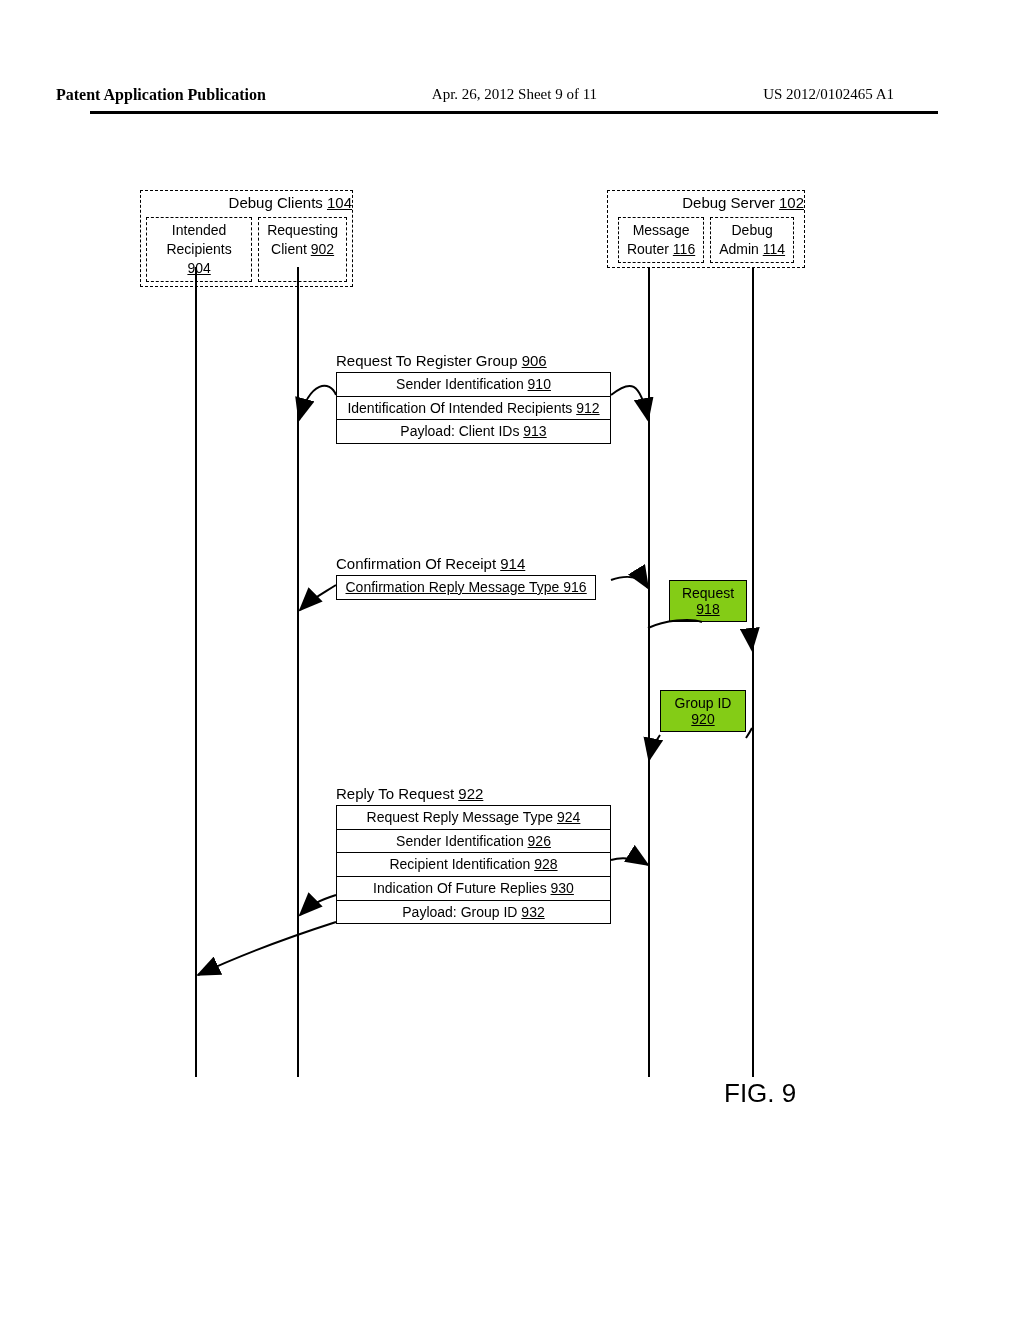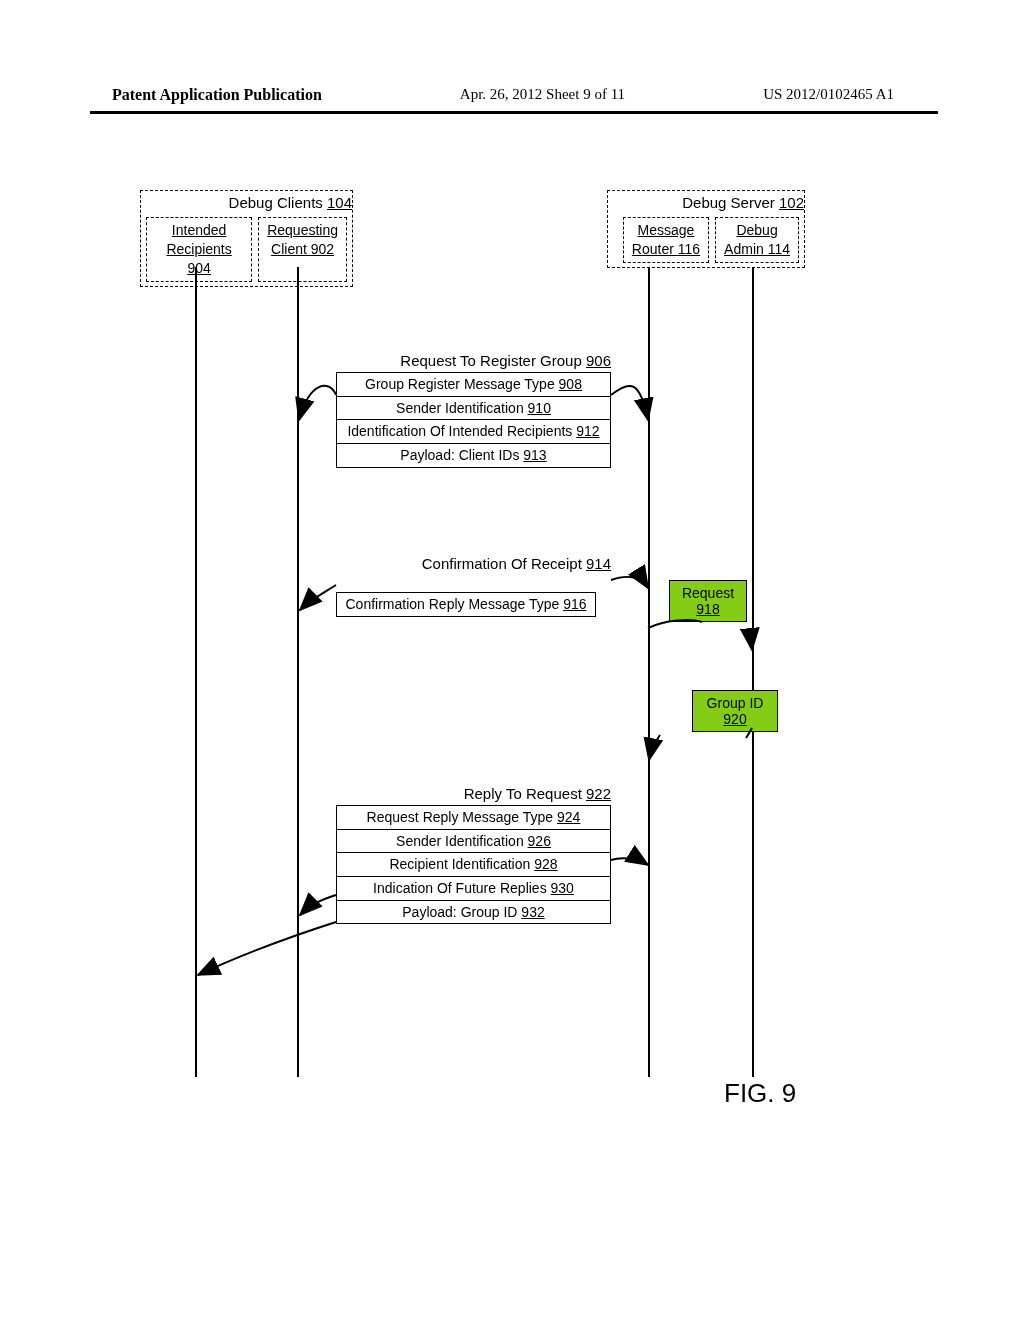--- a/index.html
+++ b/index.html
@@ -2,45 +2,45 @@
 <html><head>
 <meta charset="utf-8">
 <style>
   * { box-sizing: border-box; margin: 0; padding: 0; }
   body { font-family: Arial, Helvetica, sans-serif; background: #fff; color: #000; }
   .page {
     width: 1024px; height: 1320px; position: relative; margin: 0 auto; background: #fff;
   }
   .hdr {
     position: absolute; top: 86px; left: 0; width: 100%; height: 22px;
-    display: flex; justify-content: space-between; padding: 0 130px 0 112px;
+    display: flex; justify-content: space-between; padding: 0 130px 0 56px;
     font-family: "Times New Roman", Times, serif;
   }
   .hdr-l { font-weight: bold; font-size: 16px; }
   .hdr-c { font-size: 15px; }
   .hdr-r { font-size: 15px; }
   .hdr-rule { position: absolute; top: 111px; left: 90px; width: 848px; height: 3px; background: #000; }
 
   .diagram-area { position: absolute; left: 0; top: 180px; width: 1024px; height: 950px; }
 
   .dashed-group {
     position: absolute; border: 1.5px dashed #000; background: transparent;
   }
-  .dashed-row { display: flex; gap: 6px; justify-content: flex-end; padding: 4px 5px; text-decoration: underline; }
+  .dashed-row { display: flex; gap: 6px; justify-content: center; padding: 4px 5px; }
   .dashed-inner { border: 1.5px dashed #000; padding: 3px 8px; text-align: center; font-size: 14px; line-height: 1.35; }
 
   .group-title { text-align: right; font-size: 15px; margin: 3px 0 2px; }
 
   .lifeline { position: absolute; width: 2px; background: #000; }
 
   .msg-box {
     position: absolute; border: 1.5px solid #000; background: #fff;
     text-align: center; font-size: 14px; line-height: 1.05;
   }
-  .msg-title { text-align: right; font-size: 15px; margin-bottom: 2px; }
+  .msg-title { text-align: left; font-size: 15px; margin-bottom: 2px; }
   .msg-row { border-top: 1.5px solid #000; padding: 4px 6px; }
   .msg-row:first-child { border-top: none; padding: 4px 6px; }
 
   .small-box {
     position: absolute; border: 1.5px solid #000; background: #84cc16;
     text-align: center; font-size: 14px; padding: 4px 8px;
   }
 
   svg.arrows { position: absolute; left: 0; top: 0; width: 1024px; height: 950px; pointer-events: none; }
 
@@ -96,39 +96,38 @@
 
     <div class="lifeline" style="left:195px; top:87px; height:810px;"></div>
     <div class="lifeline" style="left:297px; top:87px; height:810px;"></div>
     <div class="lifeline" style="left:648px; top:87px; height:810px;"></div>
     <div class="lifeline" style="left:752px; top:87px; height:810px;"></div>
 
     <div class="msg-title" style="position:absolute; left:336px; top:172px; width:275px;">
       <span>Request To Register Group </span><span class="u">906</span>
     </div>
     <div class="msg-box" style="left:336px; top:192px; width:275px;">
-      <div class="msg-row"><span>Group Register Message Type </span><span class="u">908</span></div>
       <div class="msg-row"><span>Sender Identification </span><span class="u">910</span></div>
       <div class="msg-row"><span>Identification Of Intended Recipients </span><span class="u">912</span></div>
       <div class="msg-row"><span>Payload: Client IDs </span><span class="u">913</span></div>
     </div>
 
     <div class="msg-title" style="position:absolute; left:336px; top:375px; width:275px;">
       <span>Confirmation Of Receipt </span><span class="u">914</span>
     </div>
-    <div class="msg-box" style="left:336px; top:412px; width:260px;">
+    <div class="msg-box" style="left:336px; top:395px; width:260px;text-decoration:underline;">
       <div class="msg-row"><span>Confirmation Reply Message Type </span><span class="u">916</span></div>
     </div>
 
     <div class="small-box" style="left:669px; top:400px; width:78px;">
       <div>Request</div>
       <div class="u">918</div>
     </div>
 
-    <div class="small-box" style="left:660px; top:510px; width:86px;margin-left:32px;">
+    <div class="small-box" style="left:660px; top:510px; width:86px;">
       <div>Group ID</div>
       <div class="u">920</div>
     </div>
 
     <div class="msg-title" style="position:absolute; left:336px; top:605px; width:275px;">
       <span>Reply To Request </span><span class="u">922</span>
     </div>
     <div class="msg-box" style="left:336px; top:625px; width:275px;">
       <div class="msg-row"><span>Request Reply Message Type </span><span class="u">924</span></div>
       <div class="msg-row"><span>Sender Identification </span><span class="u">926</span></div>

